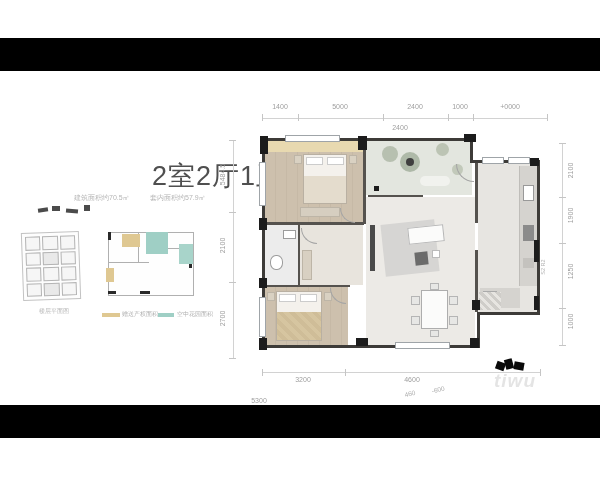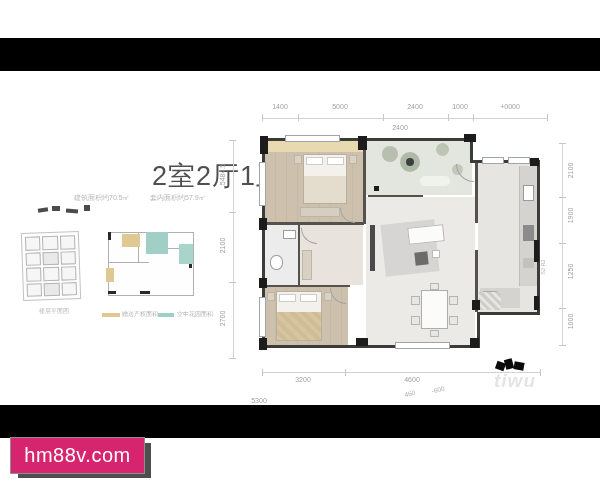--- a/index.html
+++ b/index.html
@@ -254,17 +254,14 @@
   <div class="dim diag" style="left:398px;top:390px;width:24px;">460</div>
   <div class="dim diag" style="left:424px;top:386px;width:28px;">-600</div>
 
   <div>
     <div class="wm-logo-part" style="left:496px;top:362px;width:9px;height:8px;transform:rotate(20deg);"></div>
     <div class="wm-logo-part" style="left:505px;top:359px;width:8px;height:10px;transform:rotate(-15deg);"></div>
     <div class="wm-logo-part" style="left:514px;top:362px;width:10px;height:8px;transform:rotate(10deg);"></div>
   </div>
   <div class="wm-text">tiwu</div>
 
-  <div class="site-tag">
-    <span>hm88v.com</span>
-  </div>
 
 </div>
 
 </body></html>

